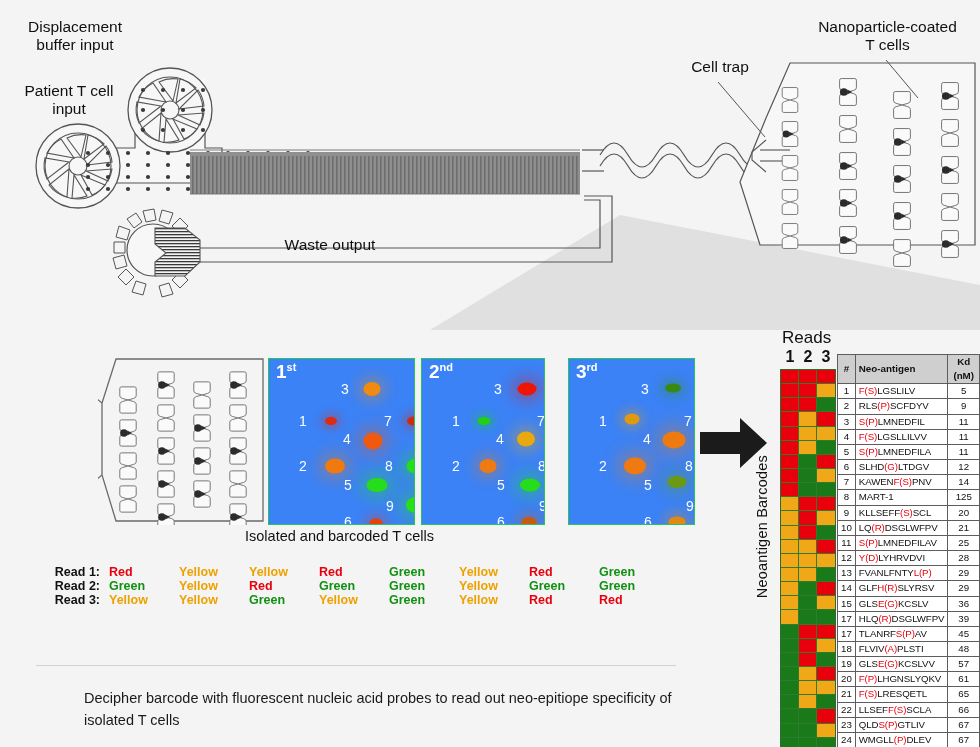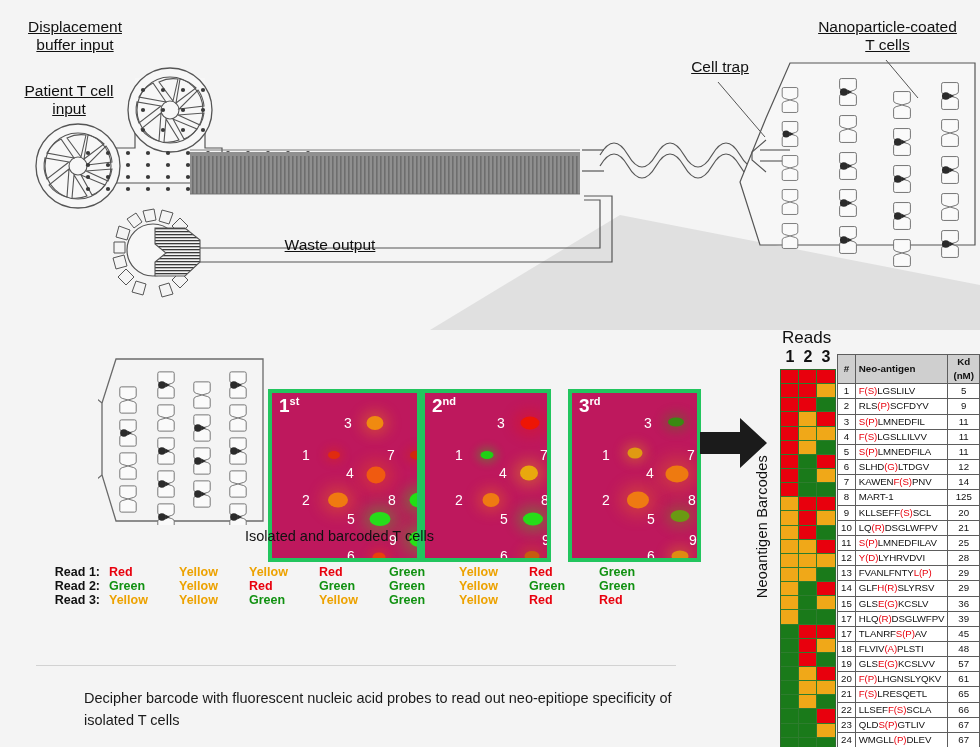--- a/index.html
+++ b/index.html
@@ -3,27 +3,27 @@
 <meta charset="utf-8">
 <style>
   html,body{margin:0;padding:0;}
   body{
     width:980px;height:747px;position:relative;overflow:hidden;
     background:#f4f4f4;
     font-family:"Liberation Sans","DejaVu Sans",sans-serif;
     color:#111;
   }
   .abs{position:absolute;}
-  .lbl{font-size:15.5px;line-height:1.15;color:#101010;text-align:center;text-decoration:underline;}
+  .lbl{font-size:15.5px;line-height:1.15;color:#101010;text-align:center;}
 
   
   #device-svg{position:absolute;left:0;top:0;}
 
   
-  .micro{position:absolute;background:#be185d;border:4px solid #22c55e;overflow:hidden;margin-top:31px;}
+  .micro{position:absolute;background:#3b82f6;border:1px solid #22c55e;overflow:hidden;}
   .micro .ord{position:absolute;left:7px;top:2px;color:#fff;font-size:19px;font-weight:bold;}
   .micro .ord sup{font-size:11px;font-weight:bold;}
   .cellnum{position:absolute;color:#fff;font-size:14px;transform:translate(-50%,-50%);}
   .blob{position:absolute;transform:translate(-50%,-50%);border-radius:50%;}
 
   
   #readout-wrap{position:absolute;}
   table.readout{border-collapse:collapse;font-size:11.5px;background:#fff;}
   table.readout td{border:1px solid #2b2b2b;padding:3px 5px;font-weight:bold;white-space:nowrap;}
   table.readout td.rhead{font-size:14px;font-weight:normal;padding:3px 6px;}

